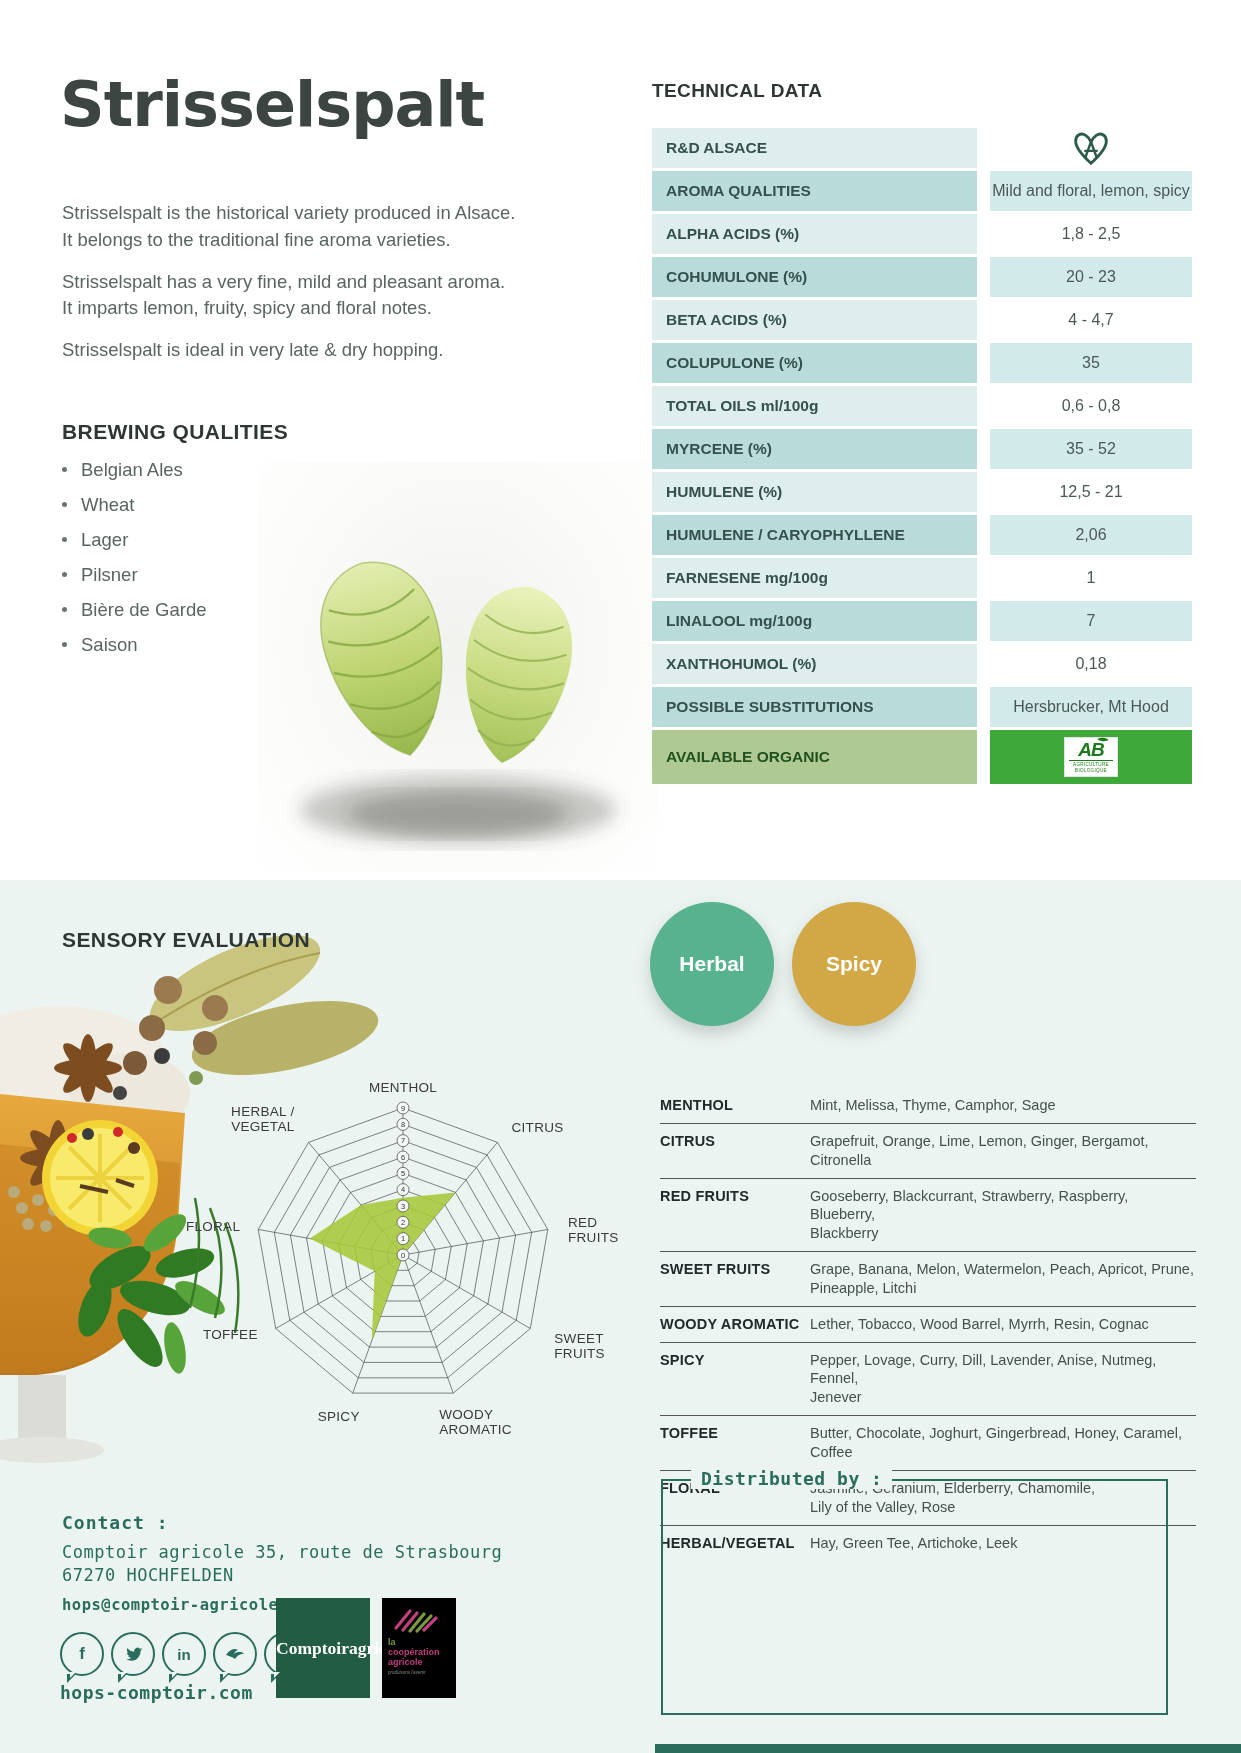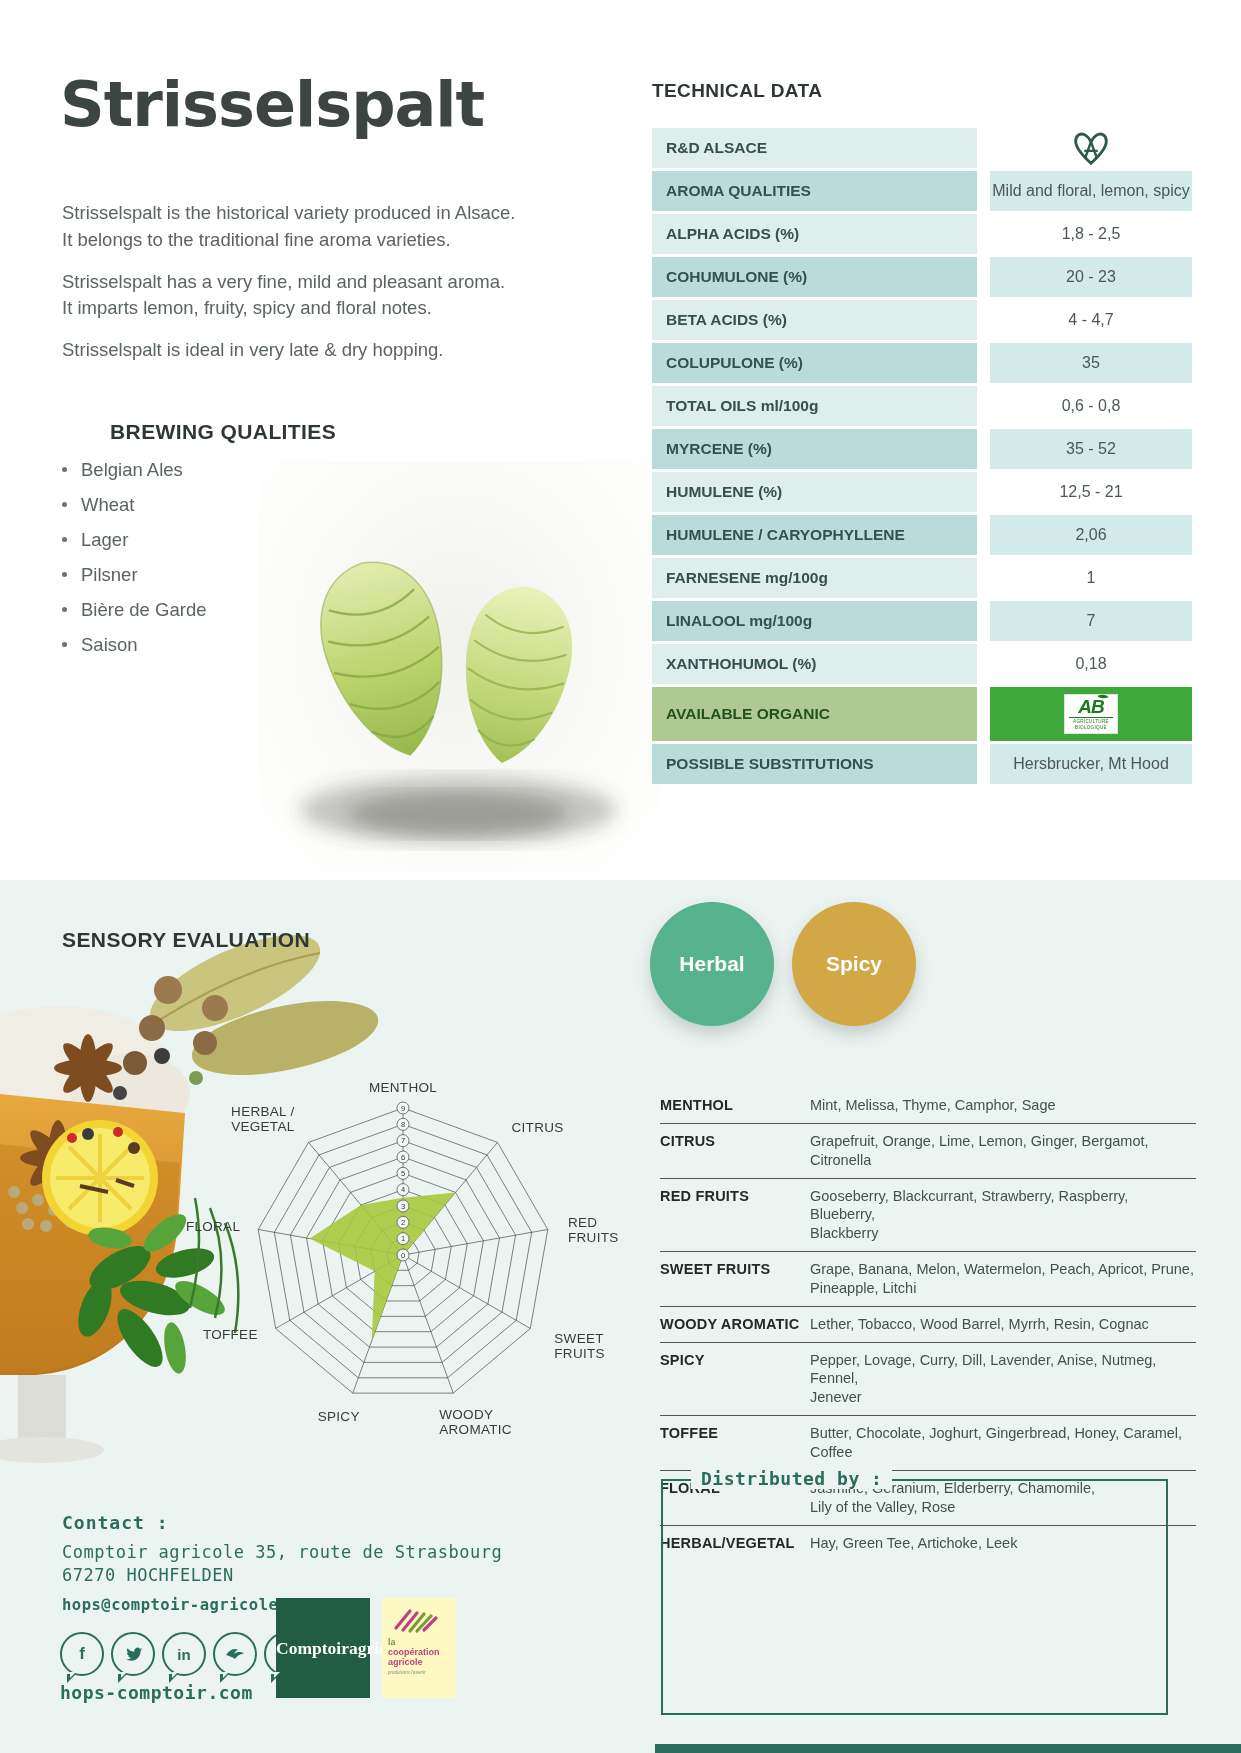--- a/index.html
+++ b/index.html
@@ -5,21 +5,21 @@
   html,body{margin:0;padding:0;background:#fff;}
   .page{position:relative;width:1241px;height:1753px;background:#ffffff;overflow:hidden;
         font-family:"Liberation Sans",sans-serif;color:#4b5856;}
 
   
   .title{position:absolute;left:60px;top:68px;font-size:62px;font-weight:700;color:#3d4543;
          letter-spacing:-1px;font-family:"DejaVu Sans",sans-serif;}
   .intro{position:absolute;left:62px;top:200px;width:500px;}
   .intro p{margin:0 0 15px 0;font-size:18.5px;line-height:1.45;color:#5a6460;white-space:pre-line;}
   .sec-head{font-weight:700;color:#2f3734;letter-spacing:.4px;}
-  .brew-head{position:absolute;left:62px;top:420px;font-size:21px;margin-left:48px;}
+  .brew-head{position:absolute;left:62px;top:420px;font-size:21px;}
   .brew-list{position:absolute;left:62px;top:452px;margin:0;padding:0;list-style:none;}
   .brew-list li{display:flex;align-items:center;height:35px;font-size:18.5px;color:#5a6460;}
   .brew-list .dot{width:5px;height:5px;border-radius:50%;background:#6a7470;margin-right:14px;flex:0 0 auto;}
 
   
   .hop-bg{position:absolute;left:258px;top:462px;width:400px;height:410px;
           background:radial-gradient(ellipse at 50% 45%, #f1f1ee 0%, #fafaf8 55%, rgba(250,250,248,0) 100%);}
   .hop-svg{position:absolute;left:278px;top:468px;}
 
   
@@ -73,21 +73,21 @@
           border-top:9px solid #2a6d5c;border-right:9px solid transparent;}
   .social::before{content:'';position:absolute;left:8px;bottom:-4px;width:0;height:0;z-index:1;
           border-top:6px solid #ecf4f2;border-right:6px solid transparent;}
   .social .glyph{font-size:17px;}
   .website{position:absolute;left:60px;top:802px;font-family:"DejaVu Sans Mono",monospace;
            font-size:18px;font-weight:700;letter-spacing:.5px;color:#2a6d5c;}
   .logo-comptoir{position:absolute;left:276px;top:718px;width:94px;height:100px;background:#215c43;
                  display:flex;flex-direction:row;align-items:center;justify-content:flex-start;}
   .logo-comptoir .txt{font-family:"Liberation Serif",serif;color:#fff;font-weight:700;font-size:17.5px;
                       line-height:1.02;text-align:center;margin-top:2px;}
-  .logo-coop{position:absolute;left:382px;top:718px;width:74px;height:100px;background:#fef9c3;
+  .logo-coop{position:absolute;left:382px;top:718px;width:74px;height:100px;background:#000000;
              box-sizing:border-box;padding:6px 6px;}
   .logo-coop .l1{font-size:9px;font-weight:700;color:#7a9a3d;line-height:1.1;}
   .logo-coop .l2,.logo-coop .l3{font-size:9px;font-weight:700;color:#bf3f7f;line-height:1.1;}
   .logo-coop .tag{font-size:4.5px;color:#8a8a8a;font-style:italic;margin-top:2px;}
 
   .dist-box{position:absolute;left:661px;top:599px;width:503px;height:232px;border:2px solid #2a6d5c;}
   .dist-label{position:absolute;left:28px;top:-13px;background:#ecf4f2;padding:0 10px;
               font-family:"DejaVu Sans Mono",monospace;font-size:18px;font-weight:700;letter-spacing:.5px;color:#2a6d5c;}
   .bottom-bar{position:absolute;left:655px;top:864px;width:586px;height:9px;background:#2a6d5c;}
 </style>
@@ -226,34 +226,34 @@
         <div class="t-value">1</div>
       </div>
       <div class="t-row t-dark">
         <div class="t-label">LINALOOL mg/100g</div>
         <div class="t-value">7</div>
       </div>
       <div class="t-row t-light">
         <div class="t-label">XANTHOHUMOL (%)</div>
         <div class="t-value">0,18</div>
       </div>
+      <div class="t-row t-dark">
+        <div class="t-label">POSSIBLE SUBSTITUTIONS</div>
+        <div class="t-value">Hersbrucker, Mt Hood</div>
+      </div>
       <div class="t-row t-organic">
         <div class="t-label">AVAILABLE ORGANIC</div>
         <div class="t-value">
           <div class="ab-box">
             <div class="ab-main">AB</div>
             <div class="ab-leaf"></div>
             <div class="ab-sub">AGRICULTURE
 BIOLOGIQUE</div>
           </div>
         </div>
-      </div>
-      <div class="t-row t-dark">
-        <div class="t-label">POSSIBLE SUBSTITUTIONS</div>
-        <div class="t-value">Hersbrucker, Mt Hood</div>
       </div>
     </div>
 
   <div class="bottom">
     <svg class="collage" width="560" height="600" viewBox="0 0 560 600">
       <defs>
         <linearGradient id="beerG" x1="0" y1="0" x2="0" y2="1">
           <stop offset="0" stop-color="#e8aa3f"></stop>
             <stop offset=".6" stop-color="#d08c27"></stop>
             <stop offset="1" stop-color="#b9761d"></stop>

